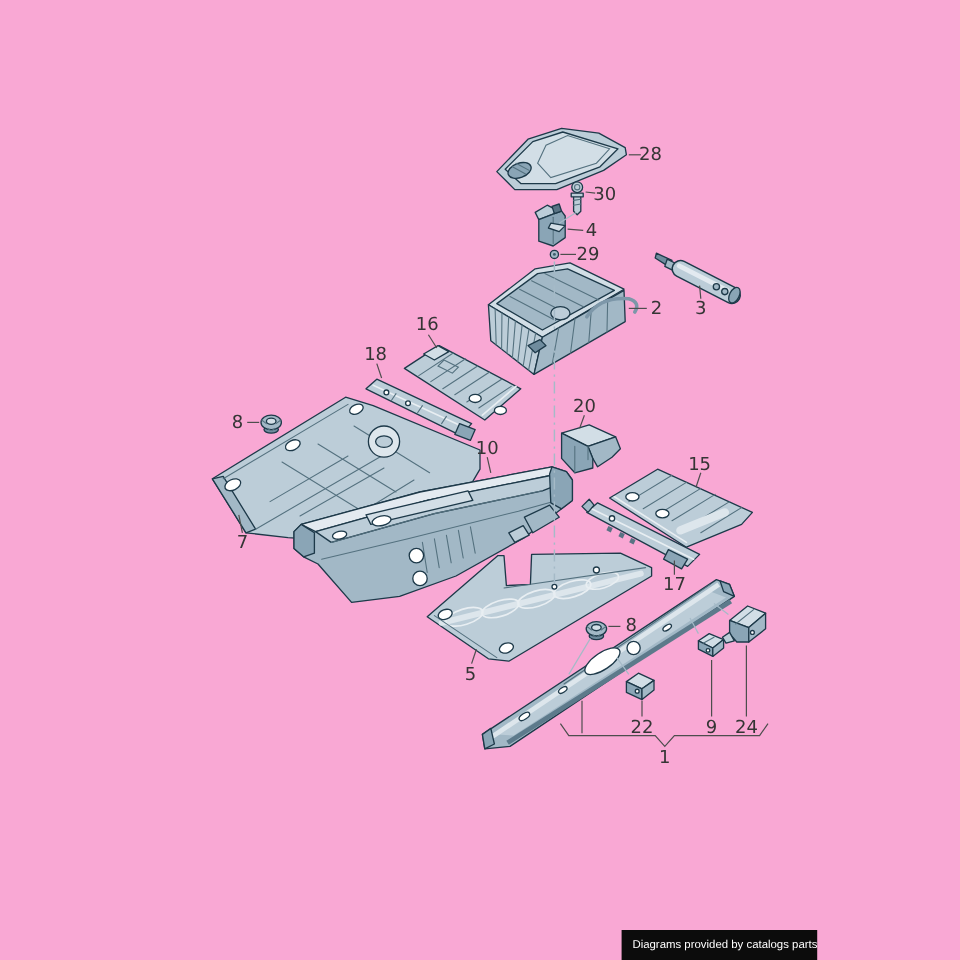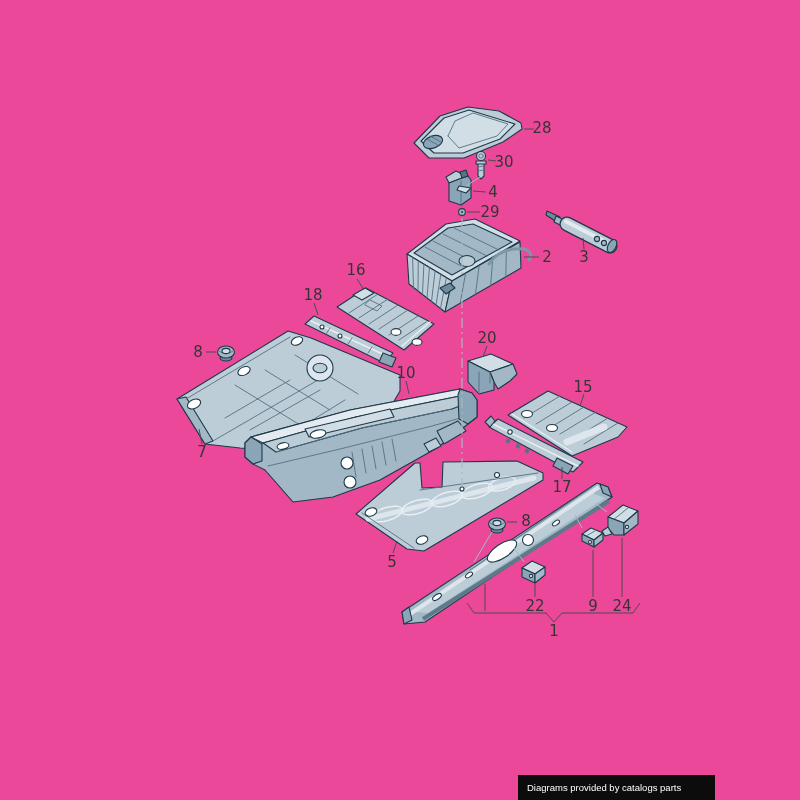--- a/index.html
+++ b/index.html
@@ -1,28 +1,28 @@
 <!DOCTYPE html>
 <html><head>
 <meta charset="utf-8">
 <style>
   html,body{margin:0;padding:0;background:#fff}
-  .stage{position:relative;width:800px;height:800px;background:#ec4899;overflow:hidden;
+  .stage{position:relative;width:800px;height:800px;background:#f9a8d4;overflow:hidden;
          font-family:"DejaVu Sans",sans-serif}
   svg{position:absolute;left:0;top:0}
   .ol{stroke:#1d3949;stroke-width:1.1;stroke-linejoin:round;stroke-linecap:round}
   .f0{fill:#e3eaf0}.f1{fill:#d2dee6}.f2{fill:#bccdd8}.f3{fill:#a2b8c6}
   .f4{fill:#8aa5b6}.f5{fill:#6f8c9e}.f6{fill:#587384}.fw{fill:#ffffff}
   .det{stroke:#54717f;stroke-width:.9;fill:none;stroke-linecap:round}
   .detl{stroke:#e8eef2;stroke-width:1.4;fill:none;stroke-linecap:round}
   .lead{stroke:#4d4d4d;stroke-width:1;fill:none}
   .algn{stroke:#a5bac7;stroke-width:1;fill:none}
   .dash{stroke:#a5bac7;stroke-width:1.2;fill:none;stroke-dasharray:10 4 2 4}
   .lbl{font-size:15px;fill:#353535;text-anchor:middle;dominant-baseline:central}
-  .badge{position:absolute;left:518px;top:775px;width:197px;height:25px;background:#0c0c0c;
+  .badge{position:absolute;left:518px;top:775px;width:163px;height:25px;background:#0c0c0c;
          color:#fff;display:flex;align-items:center;padding-left:9px;box-sizing:border-box;
          font-family:"Liberation Sans",sans-serif;font-size:9.5px;white-space:nowrap}
 </style>
 </head>
 <body>
 
 <div class="stage">
 <svg width="800" height="800" viewBox="0 0 800 800">
 
   <defs>

